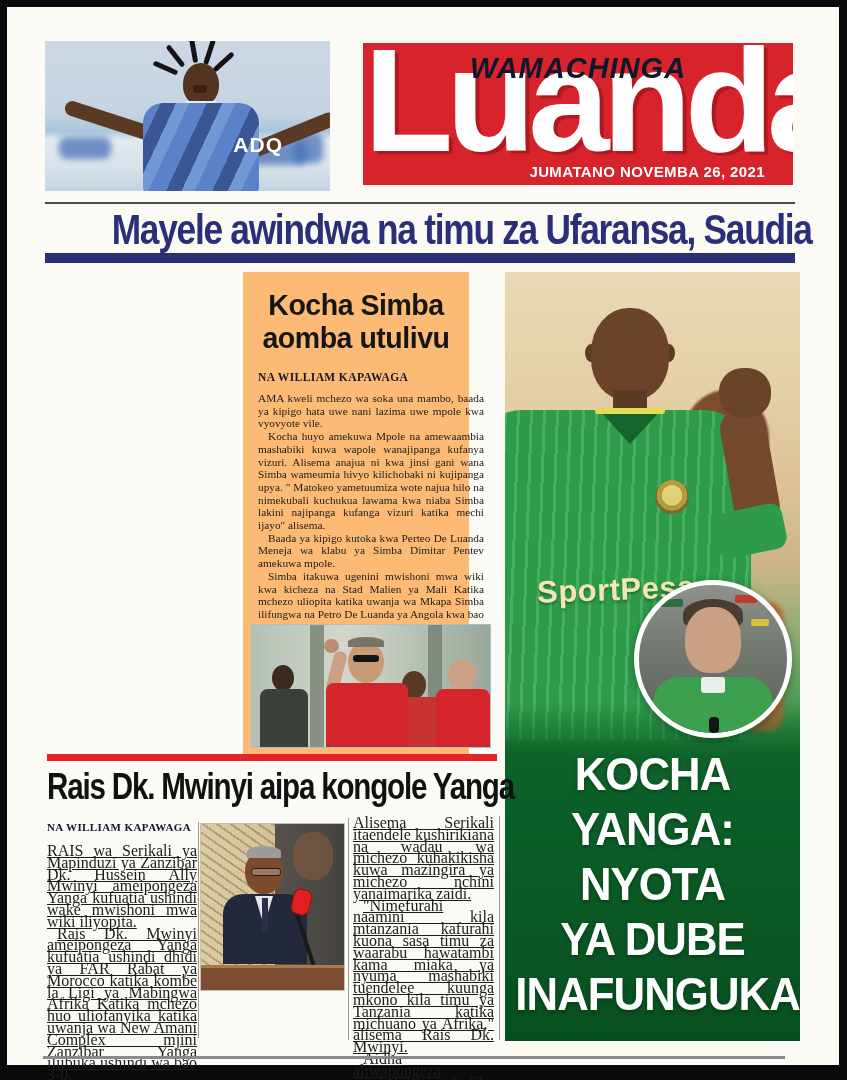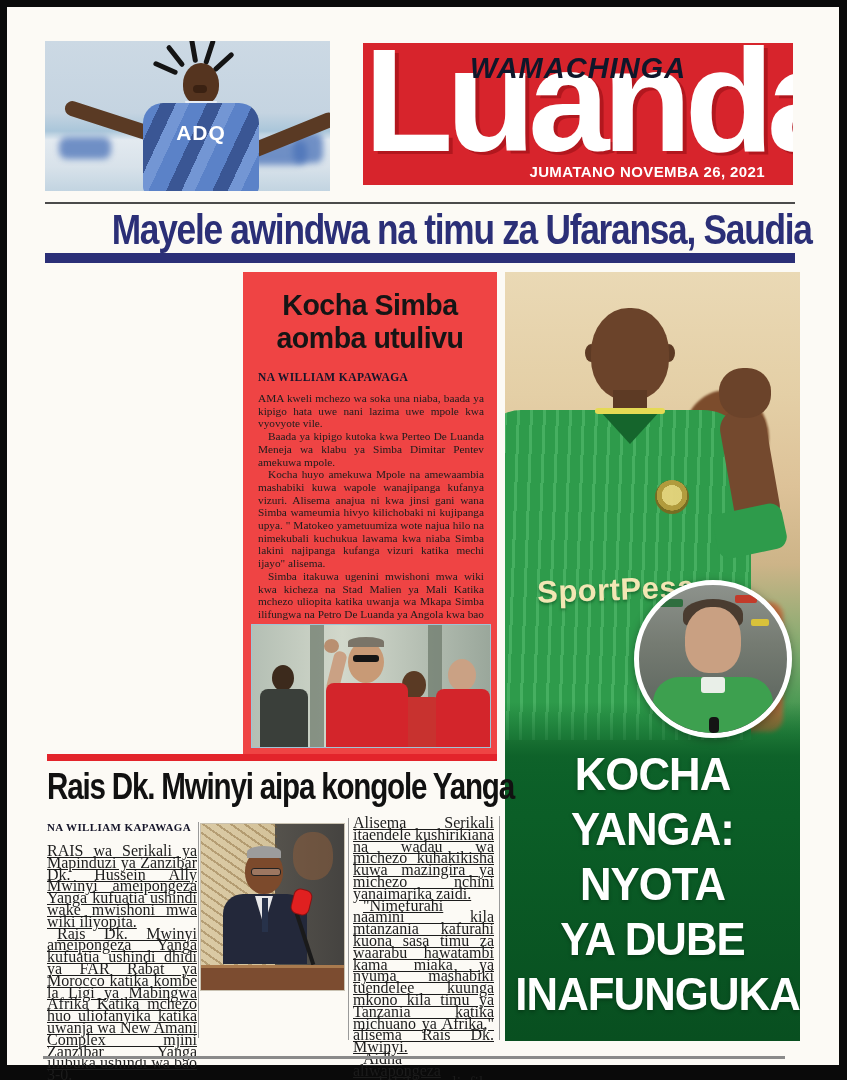--- a/index.html
+++ b/index.html
@@ -12,22 +12,22 @@
   .photo-mayele{left:45px;top:41px;width:285px;height:150px;overflow:hidden;
     background:linear-gradient(180deg,#ccd9e4 0%,#c5d4e1 48%,#aac6da 60%,#e3eaf0 66%,#d8e2ea 84%,#c2d4e1 100%);}
   .hoard-blob{position:absolute;border-radius:8px;background:#4a72b8;filter:blur(3px);opacity:.75;}
   .dread{position:absolute;width:5px;height:26px;background:#141414;border-radius:3px;}
   .m-head{position:absolute;left:138px;top:22px;width:36px;height:42px;background:#55341f;border-radius:50% 50% 45% 45%;}
   .m-face{position:absolute;left:148px;top:44px;width:14px;height:8px;background:#3a2112;border-radius:4px;}
   .m-torso{position:absolute;left:98px;top:62px;width:116px;height:92px;border-radius:20px 20px 8px 8px;
     background:repeating-linear-gradient(115deg,#5b82c8 0 16px,#3a5694 16px 30px,#7396d4 30px 42px);}
   .m-collar{position:absolute;left:140px;top:60px;width:32px;height:10px;background:#e8edf4;border-radius:0 0 10px 10px;}
   .m-arm{position:absolute;background:#5a3a24;border-radius:8px;}
-  .m-adq{position:absolute;left:98px;top:80px;width:116px;text-align:center;color:#fff;font-weight:bold;
-    font-size:21px;letter-spacing:1px;}
+  .m-adq{position:absolute;left:98px;top:92px;width:116px;text-align:right;color:#fff;font-weight:bold;
+    font-size:21px;letter-spacing:1px;padding-left:24px;}
 
   .masthead{left:363px;top:43px;width:430px;height:142px;background:#d7242c;overflow:hidden;}
   .kicker{position:absolute;top:9px;left:0;width:100%;text-align:center;color:#0f172a;font-weight:bold;
     font-size:29px;letter-spacing:1px;font-style:italic;}
   .spoti{position:absolute;top:-15px;left:1px;width:100%;color:#fff;font-weight:bold;font-size:146px;
     line-height:1;letter-spacing:-7px;text-shadow:4px 3px 0 rgba(110,0,5,.35);}
   .mast-date{position:absolute;bottom:5px;right:28px;color:#fff;font-weight:bold;font-size:15px;letter-spacing:.4px;}
 
   
   .top-rule{left:45px;top:202px;width:750px;height:2px;background:#4b4b4b;}
@@ -46,21 +46,21 @@
   .az-arm{position:absolute;background:#4f301d;border-radius:8px;}
   .az-shorts{position:absolute;left:48px;top:206px;width:92px;height:56px;background:#c5242a;border-radius:6px;}
   .az-leg{position:absolute;width:26px;background:#4f301d;border-radius:10px;}
   .az-boot{position:absolute;width:40px;height:16px;background:#3d6fc0;border-radius:8px 10px 4px 4px;}
   .aziz-overlay{position:absolute;left:0;bottom:14px;width:100%;text-align:center;}
   .aziz-overlay div{color:#fff;font-weight:bold;font-size:36px;line-height:44px;letter-spacing:-1px;
     transform:scaleX(.82);transform-origin:center;
     text-shadow:-2px -2px 0 #111,2px -2px 0 #111,-2px 2px 0 #111,2px 2px 0 #111,0 3px 0 #111;}
 
   
-  .panel-simba{left:243px;top:272px;width:254px;height:482px;background:#ef4444;}
+  .panel-simba{left:243px;top:272px;width:226px;height:482px;background:#fdba74;}
   .simba-title{position:absolute;top:16px;left:0;width:100%;text-align:center;}
   .simba-title div{color:#151515;font-weight:bold;font-size:30px;line-height:33px;letter-spacing:-.5px;
     transform:scaleX(.95);transform-origin:center;}
   .simba-byline{position:absolute;top:99px;left:15px;font-family:"Liberation Serif",serif;font-weight:bold;
     font-size:11.5px;letter-spacing:.4px;color:#15152a;}
   .simba-body{position:absolute;top:120px;left:15px;width:226px;font-family:"Liberation Serif",serif;
     font-size:11.3px;line-height:12.7px;color:#1c1c1c;text-align:justify;}
   .newsprint p{margin:0;}
   .newsprint p + p{text-indent:10px;}
 
@@ -177,23 +177,23 @@
   <div class="navy-rule abs"></div>
 
 
   <div class="panel-simba abs">
     <div class="simba-title">
         <div>Kocha Simba</div>
         <div>aomba utulivu</div>
       </div>
     <div class="simba-byline">NA WILLIAM KAPAWAGA</div>
     <div class="simba-body newsprint">
-        <p>AMA kweli mchezo wa soka una niaba, baada ya kipigo hata uwe nani lazima uwe mpole kwa vyovyote vile.</p>
+        <p>AMA kweli mchezo wa soka una mambo, baada ya kipigo hata uwe nani lazima uwe mpole kwa vyovyote vile.</p>
+        <p>Kocha huyo amekuwa Mpole na amewaambia mashabiki kuwa wapole wanajipanga kufanya vizuri. Alisema anajua ni kwa jinsi gani wana Simba wameumia hivyo kilichobaki ni kujipanga upya. " Matokeo yametuumiza wote najua hilo na nimekubali kuchukua lawama kwa niaba Simba  lakini najipanga kufanga vizuri katika mechi ijayo" alisema.</p>
         <p>Baada ya kipigo kutoka kwa Perteo De Luanda Meneja wa klabu ya Simba Dimitar Pentev amekuwa mpole.</p>
-        <p>Kocha huyo amekuwa Mpole na amewaambia mashabiki kuwa wapole wanajipanga kufanya vizuri. Alisema anajua ni kwa jinsi gani wana Simba wameumia hivyo kilichobaki ni kujipanga upya. " Matokeo yametuumiza wote najua hilo na nimekubali kuchukua lawama kwa niaba Simba  lakini najipanga kufanga vizuri katika mechi ijayo" alisema.</p>
         <p>Simba itakuwa ugenini mwishoni mwa wiki kwa kicheza na Stad Malien ya Mali Katika mchezo uliopita katika uwanja wa Mkapa Simba ilifungwa na Petro De Luanda ya Angola kwa bao 1-0.</p>
       </div>
     <div class="photo-pentev">
       <div>
         <div class="pv-frame" style="left:58px;"></div>
         <div class="pv-frame" style="left:176px;"></div>
         <div class="pv-head" style="left:20px;top:40px;width:22px;height:26px;background:#3c2a1c;"></div>
         <div class="pv-fig" style="left:8px;top:64px;width:48px;height:58px;background:#3a3f3a;"></div>
         <div class="pv-head" style="left:150px;top:46px;width:24px;height:28px;background:#5a3a24;"></div>
         <div class="pv-fig" style="left:138px;top:72px;width:52px;height:50px;background:#c8322f;"></div>

